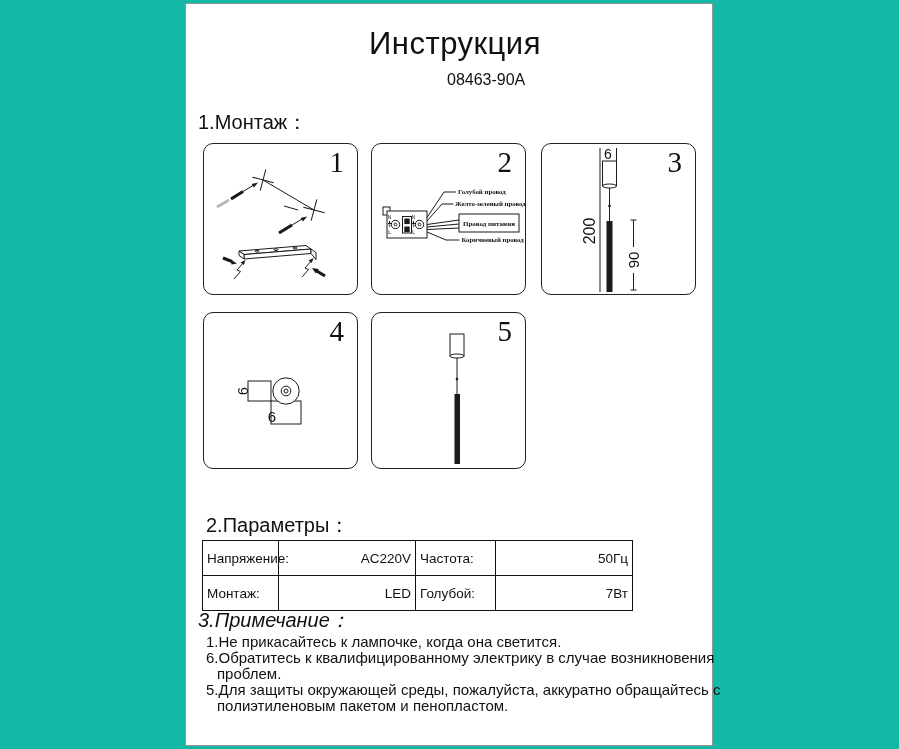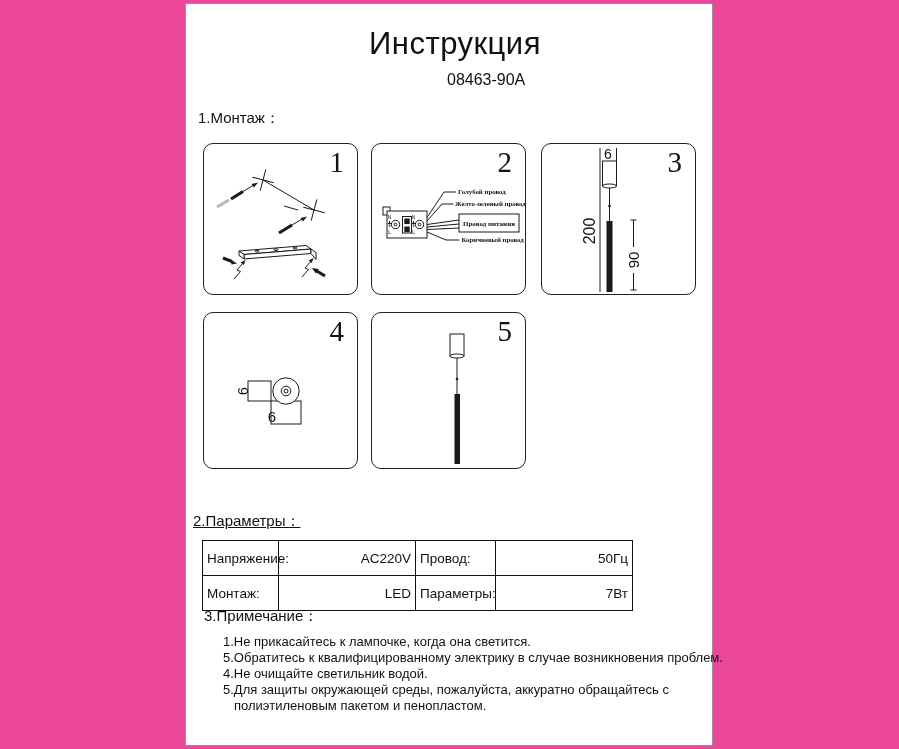--- a/index.html
+++ b/index.html
@@ -1,42 +1,42 @@
 <!DOCTYPE html>
 <html><head>
 <meta charset="utf-8">
 <style>
   html,body{margin:0;padding:0;background:#fff;}
-  .canvas{position:relative;width:899px;height:749px;background:#ec4899;overflow:hidden;
+  .canvas{position:relative;width:899px;height:749px;background:#14b8a6;overflow:hidden;
           font-family:"Liberation Sans","DejaVu Sans",sans-serif;color:#111;}
   .page{position:absolute;left:185px;top:3px;width:526px;height:741px;
         border:1.5px solid #949494;background:#fff;}
   .title{position:absolute;left:0;right:0;top:22px;text-align:center;
          font-size:31px;letter-spacing:.5px;padding-left:12px;}
   .model{position:absolute;left:261px;top:67px;font-size:16px;}
-  .sec{position:absolute;font-size:15px;}
+  .sec{position:absolute;font-size:20px;}
   .sec1{left:12px;top:105px;}
-  .sec2{left:7px;top:508px;text-decoration:underline;}
-  .sec3{left:18px;top:603px;}
+  .sec2{left:20px;top:508px;}
+  .sec3{left:12px;top:603px;font-style:italic;}
   .panel{position:absolute;border:1.4px solid #222;border-radius:10px;background:#fff;}
   .p1{left:17px; top:139px;width:153px;height:150px;}
   .p2{left:185px;top:139px;width:153px;height:150px;}
   .p3{left:355px;top:139px;width:153px;height:150px;}
   .p4{left:17px; top:308px;width:153px;height:155px;}
   .p5{left:185px;top:308px;width:153px;height:155px;}
   .pnum{position:absolute;top:2px;right:13px;
         font-family:"Liberation Serif","DejaVu Serif",serif;font-size:29px;line-height:1.15;}
   .panel svg{position:absolute;left:0;top:0;}
   .params{position:absolute;left:16px;top:536px;width:430px;
           border-collapse:collapse;table-layout:fixed;}
   .params td{border:1px solid #111;height:26px;font-size:13.5px;padding:4px;}
   .params td.lbl{text-align:left;padding-left:4px;}
   .params td.val{text-align:right;}
   .notes{position:absolute;left:20px;top:630px;width:520px;
-         font-size:13px;line-height:16px;margin-left:17px;}
+         font-size:15px;line-height:16px;}
   .note{padding-left:11px;text-indent:-11px;}
   
   .ln{stroke:#1a1a1a;stroke-width:1;fill:none;}
   .thick{stroke:#1a1a1a;stroke-width:3.2;fill:none;}
   .fillb{fill:#1a1a1a;stroke:none;}
   .wh{fill:#fff;stroke:#1a1a1a;stroke-width:1;}
   .dimtxt{font-family:"Liberation Sans","DejaVu Sans",sans-serif;fill:#111;}
   .wiretxt{font-family:"Liberation Serif","DejaVu Serif",serif;font-weight:bold;fill:#111;}
   .termtxt{font-family:"Liberation Sans","DejaVu Sans",sans-serif;font-size:4.8px;fill:#111;}
 </style>
@@ -192,35 +192,34 @@
       <colgroup>
           <col style="width:76px">
           <col style="width:137px">
           <col style="width:80px">
           <col style="width:137px">
         </colgroup>
       <tbody>
           <tr>
         <td class="lbl">Напряжение:</td>
         <td class="val">AC220V</td>
-        <td class="lbl">Провод:</td>
+        <td class="lbl">Частота:</td>
         <td class="val">50Гц</td>
       </tr>
       <tr>
         <td class="lbl">Монтаж:</td>
         <td class="val">LED</td>
-        <td class="lbl">Параметры:</td>
+        <td class="lbl">Голубой:</td>
         <td class="val">7Вт</td>
       </tr>
     </tbody>
       </table>
 
     <div class="sec sec3">3.Примечание：</div>
 
     <div class="notes">
       <div class="note">1.Не прикасайтесь к лампочке, когда она светится.</div>
-      <div class="note">5.Обратитесь к квалифицированному электрику в случае возникновения проблем.</div>
-      <div class="note">4.Не очищайте светильник водой.</div>
+      <div class="note">6.Обратитесь к квалифицированному электрику в случае возникновения проблем.</div>
       <div class="note">5.Для защиты окружающей среды, пожалуйста, аккуратно обращайтесь с полиэтиленовым пакетом и пенопластом.</div>
     </div>
 
   </div>
 </div>
 
 </body></html>

